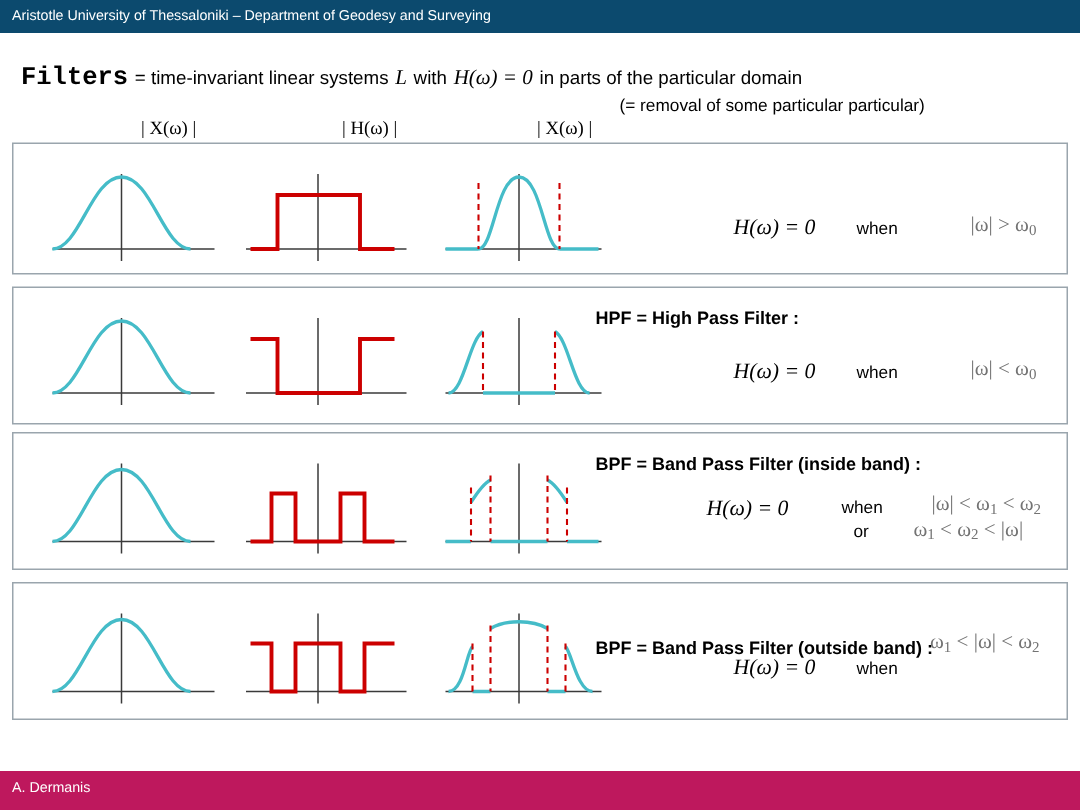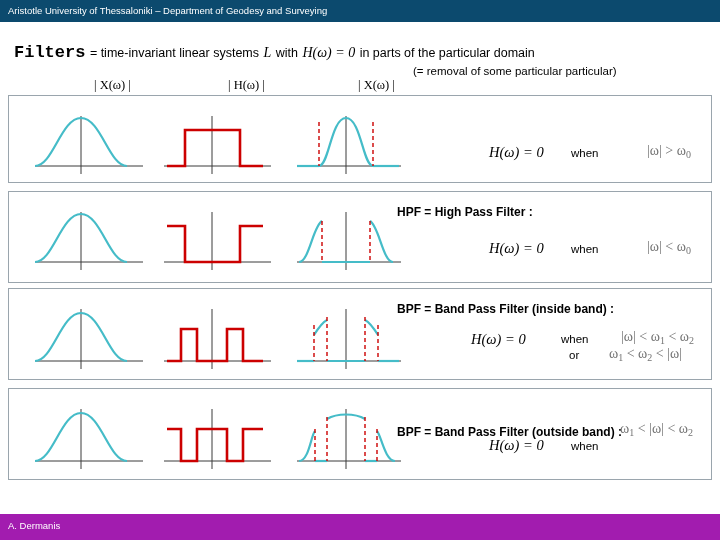--- a/index.html
+++ b/index.html
@@ -27,21 +27,21 @@
     padding-left: 8px;
     box-sizing: border-box;
     white-space: nowrap;
   }
   
   .bottombar {
     position: absolute;
     left: 0; bottom: 0;
     width: 720px;
     height: 26px;
-    background: #a21caf;
+    background: #be185d;
     color: #ffffff;
     font-size: 9.5px;
   }
   .bottombar .left {
     position: absolute;
     left: 8px;
     top: 6px;
   }
   .bottombar .right {
     position: absolute;

